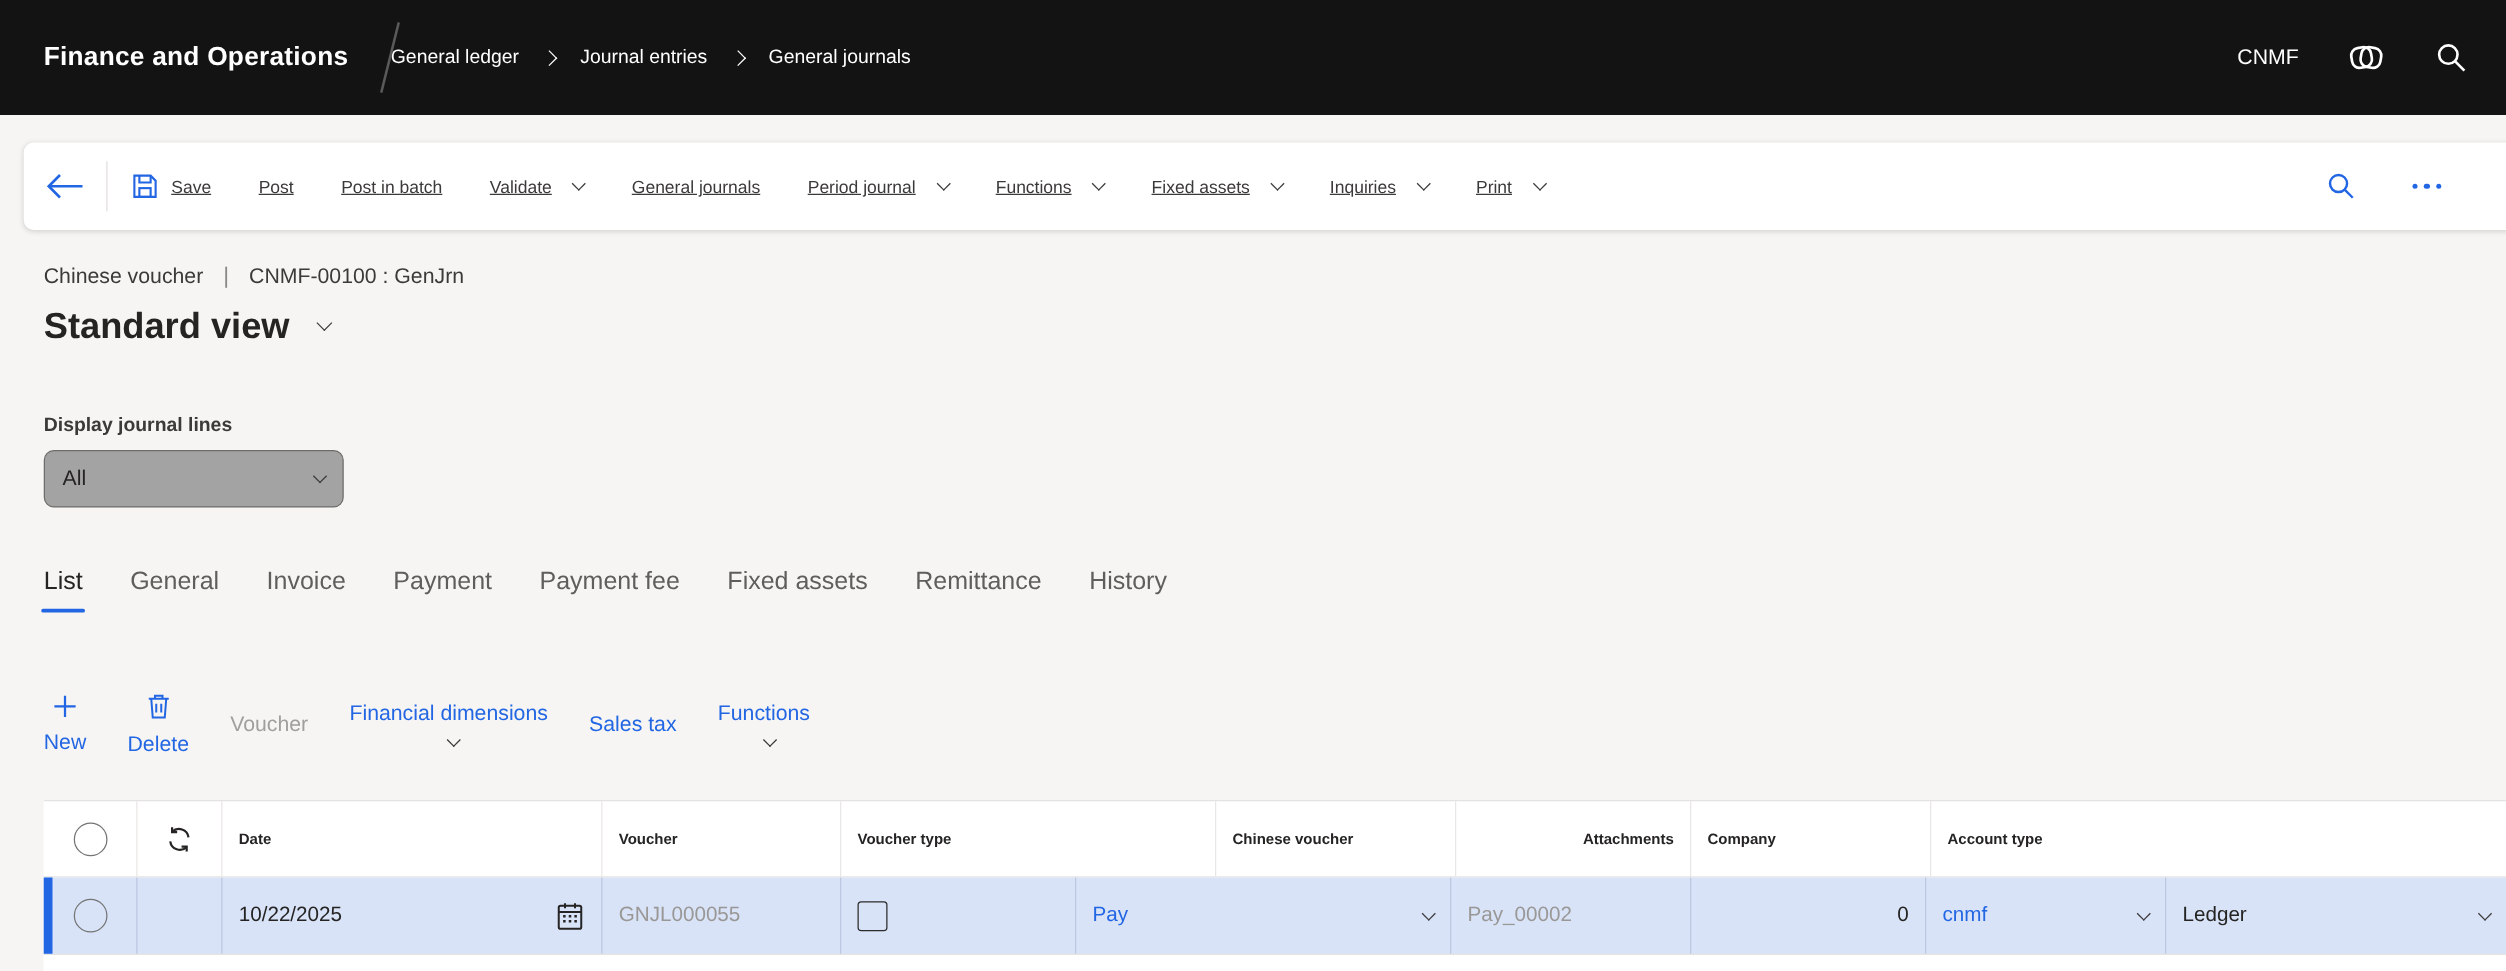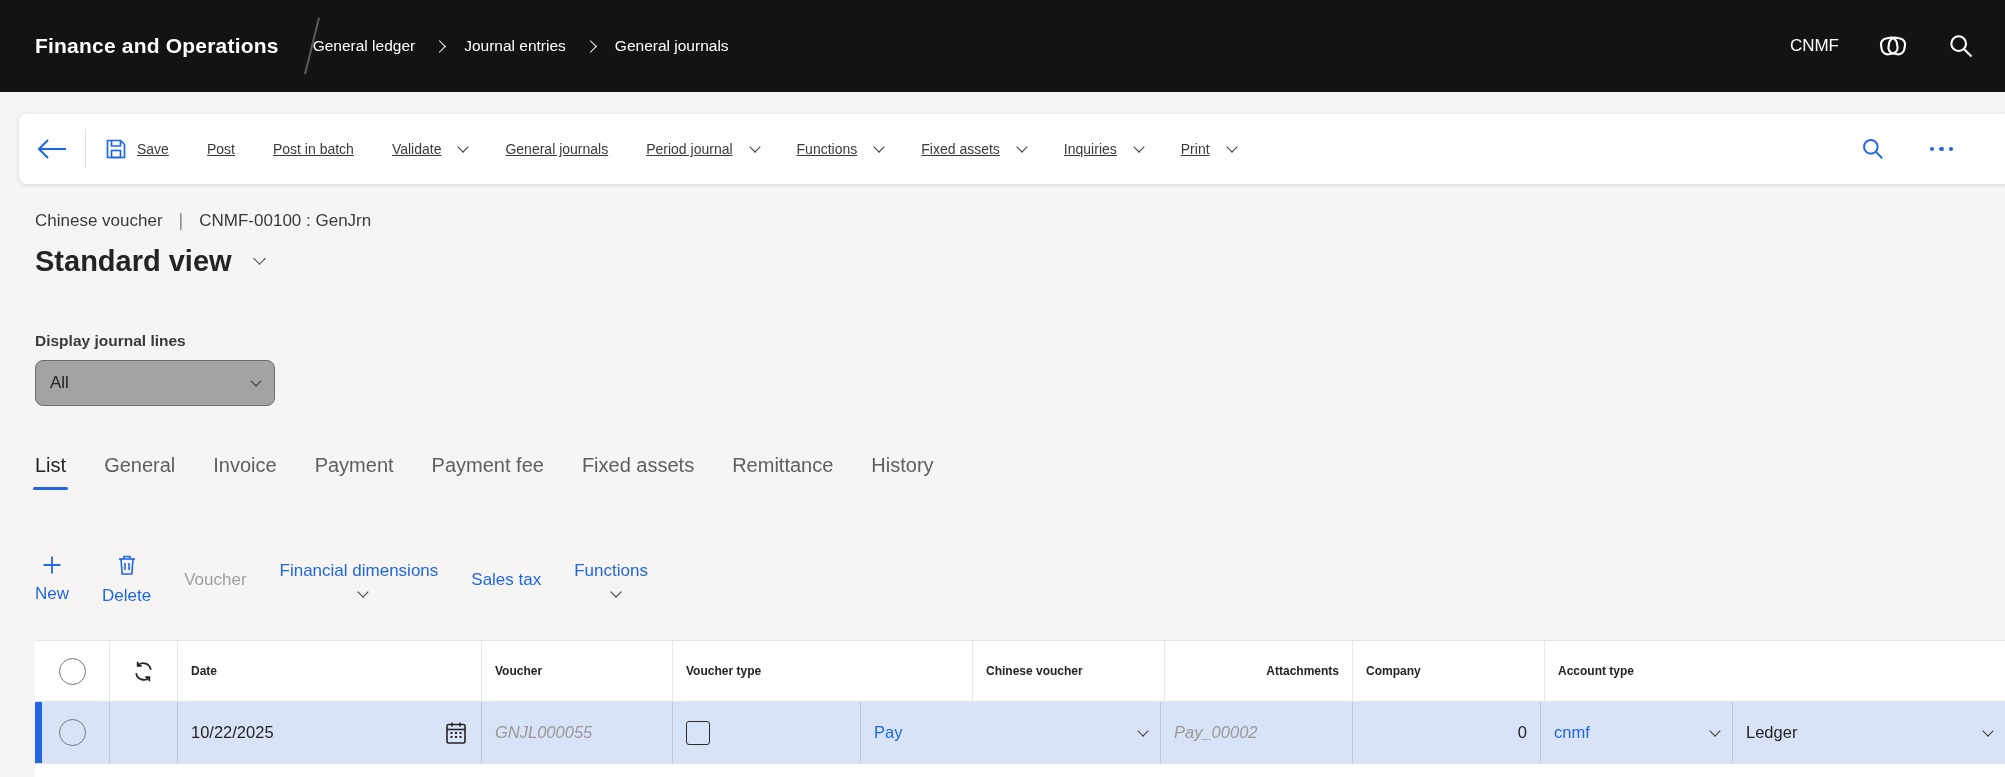--- a/index.html
+++ b/index.html
@@ -79,21 +79,21 @@
   .hcell { display:flex; align-items:center; padding:0 13px; font-size:12px; font-weight:bold; color:#252423; border-right:1px solid #e9e7e5; cursor:pointer; }
   .hcell:last-child { border-right:none; }
   .c0{width:75px; justify-content:center;} .c1{width:68px; justify-content:center;}
   .c2{width:304px;} .c3{width:191px;} .c4{width:188px;} .c5{width:300px;}
   .c6{width:192px;} .c7{width:188px; justify-content:flex-end;} .c8{width:192px;} .c9{flex:1;}
 
   .grid-row { display:flex; height:62px; background:#d8e3f8; position:relative; border-bottom:1px solid #e5e3e1; cursor:pointer; }
   .grid-row::before { content:""; position:absolute; left:0; top:0; bottom:0; width:7px; background:#2266e3; }
   .cell { display:flex; align-items:center; padding:0 13px; font-size:16.5px; color:#252423; border-right:1px solid rgba(90,105,140,.22); }
   .cell:last-child { border-right:none; }
-  .cell.muted { color:#9a9896;font-style:italic; }
+  .cell.muted { color:#9a9896; }
   .cell.link, .cell .link-text { color:#2266e3; }
   .cell .chv { margin-left:auto; border-color:#3b3a39; }
   .radio { width:27px; height:27px; border:1.3px solid #757575; border-radius:50%; background:transparent; }
   .checkbox { width:24px; height:24px; border:1.8px solid #2b2b2b; border-radius:3px; background:transparent; }
   .grid-empty { width:1970px; height:53px; background:#fff; }
   svg { display:block; }
 </style>
 </head>
 <body>
 

